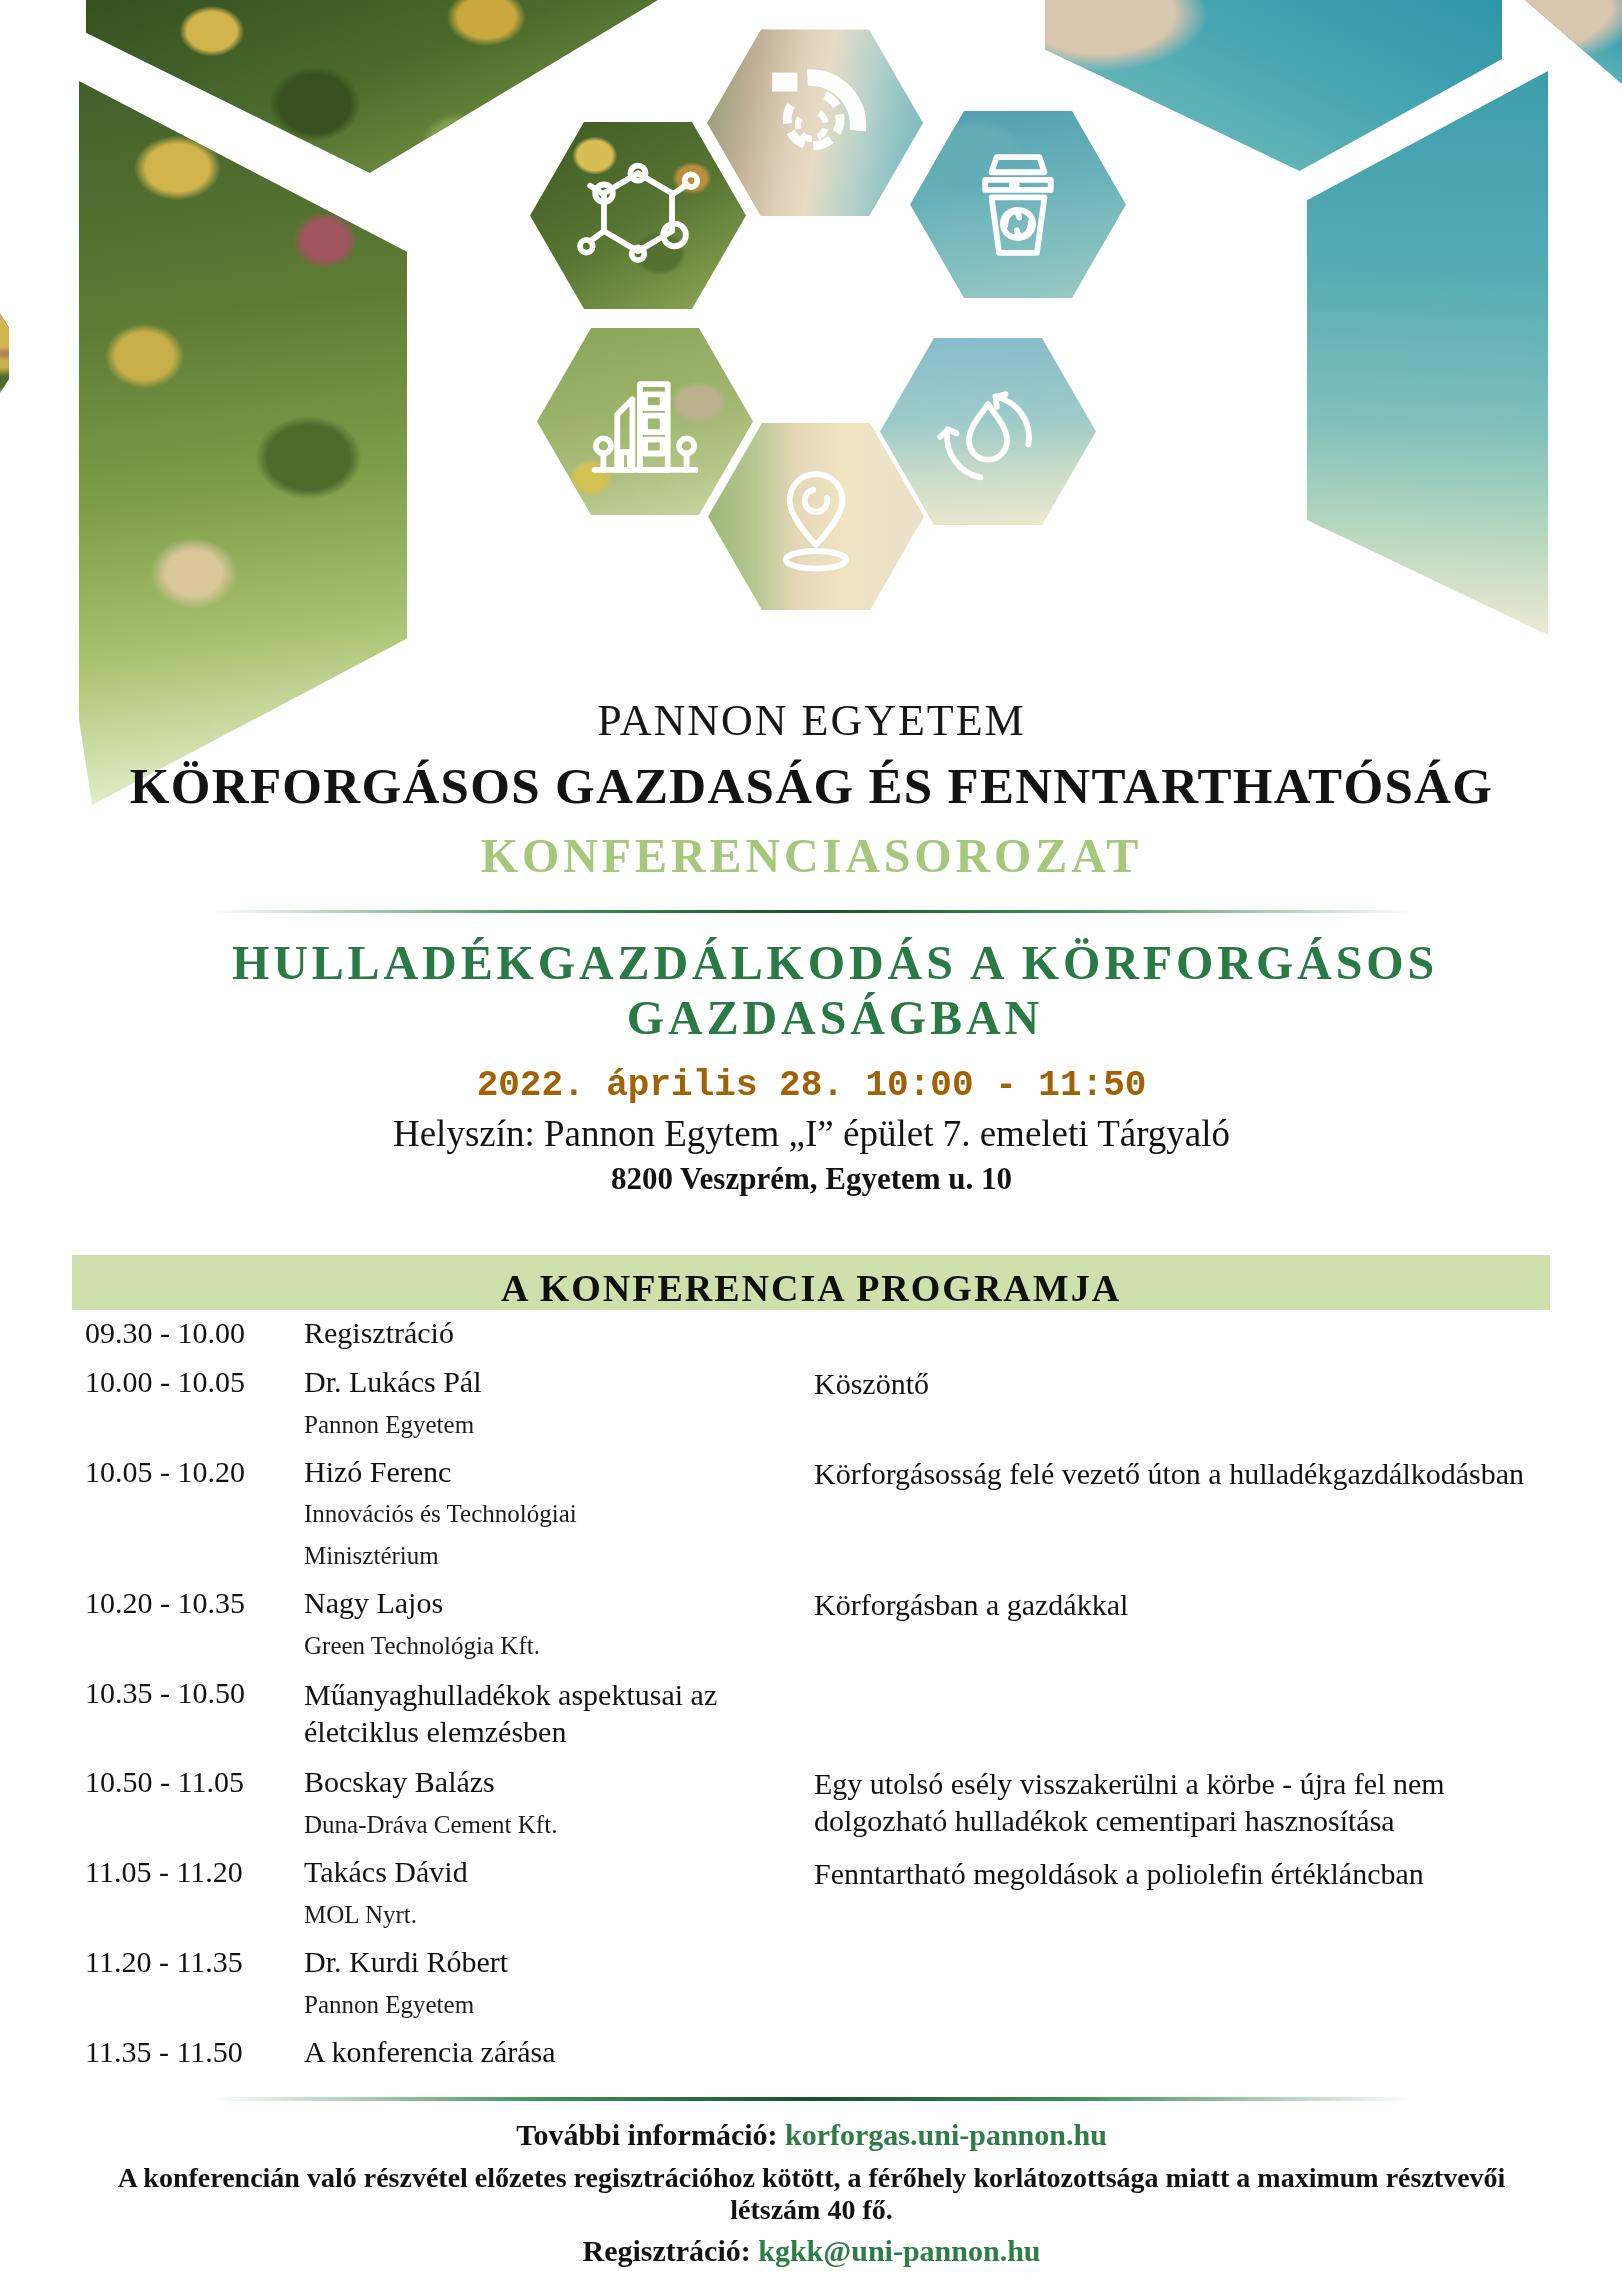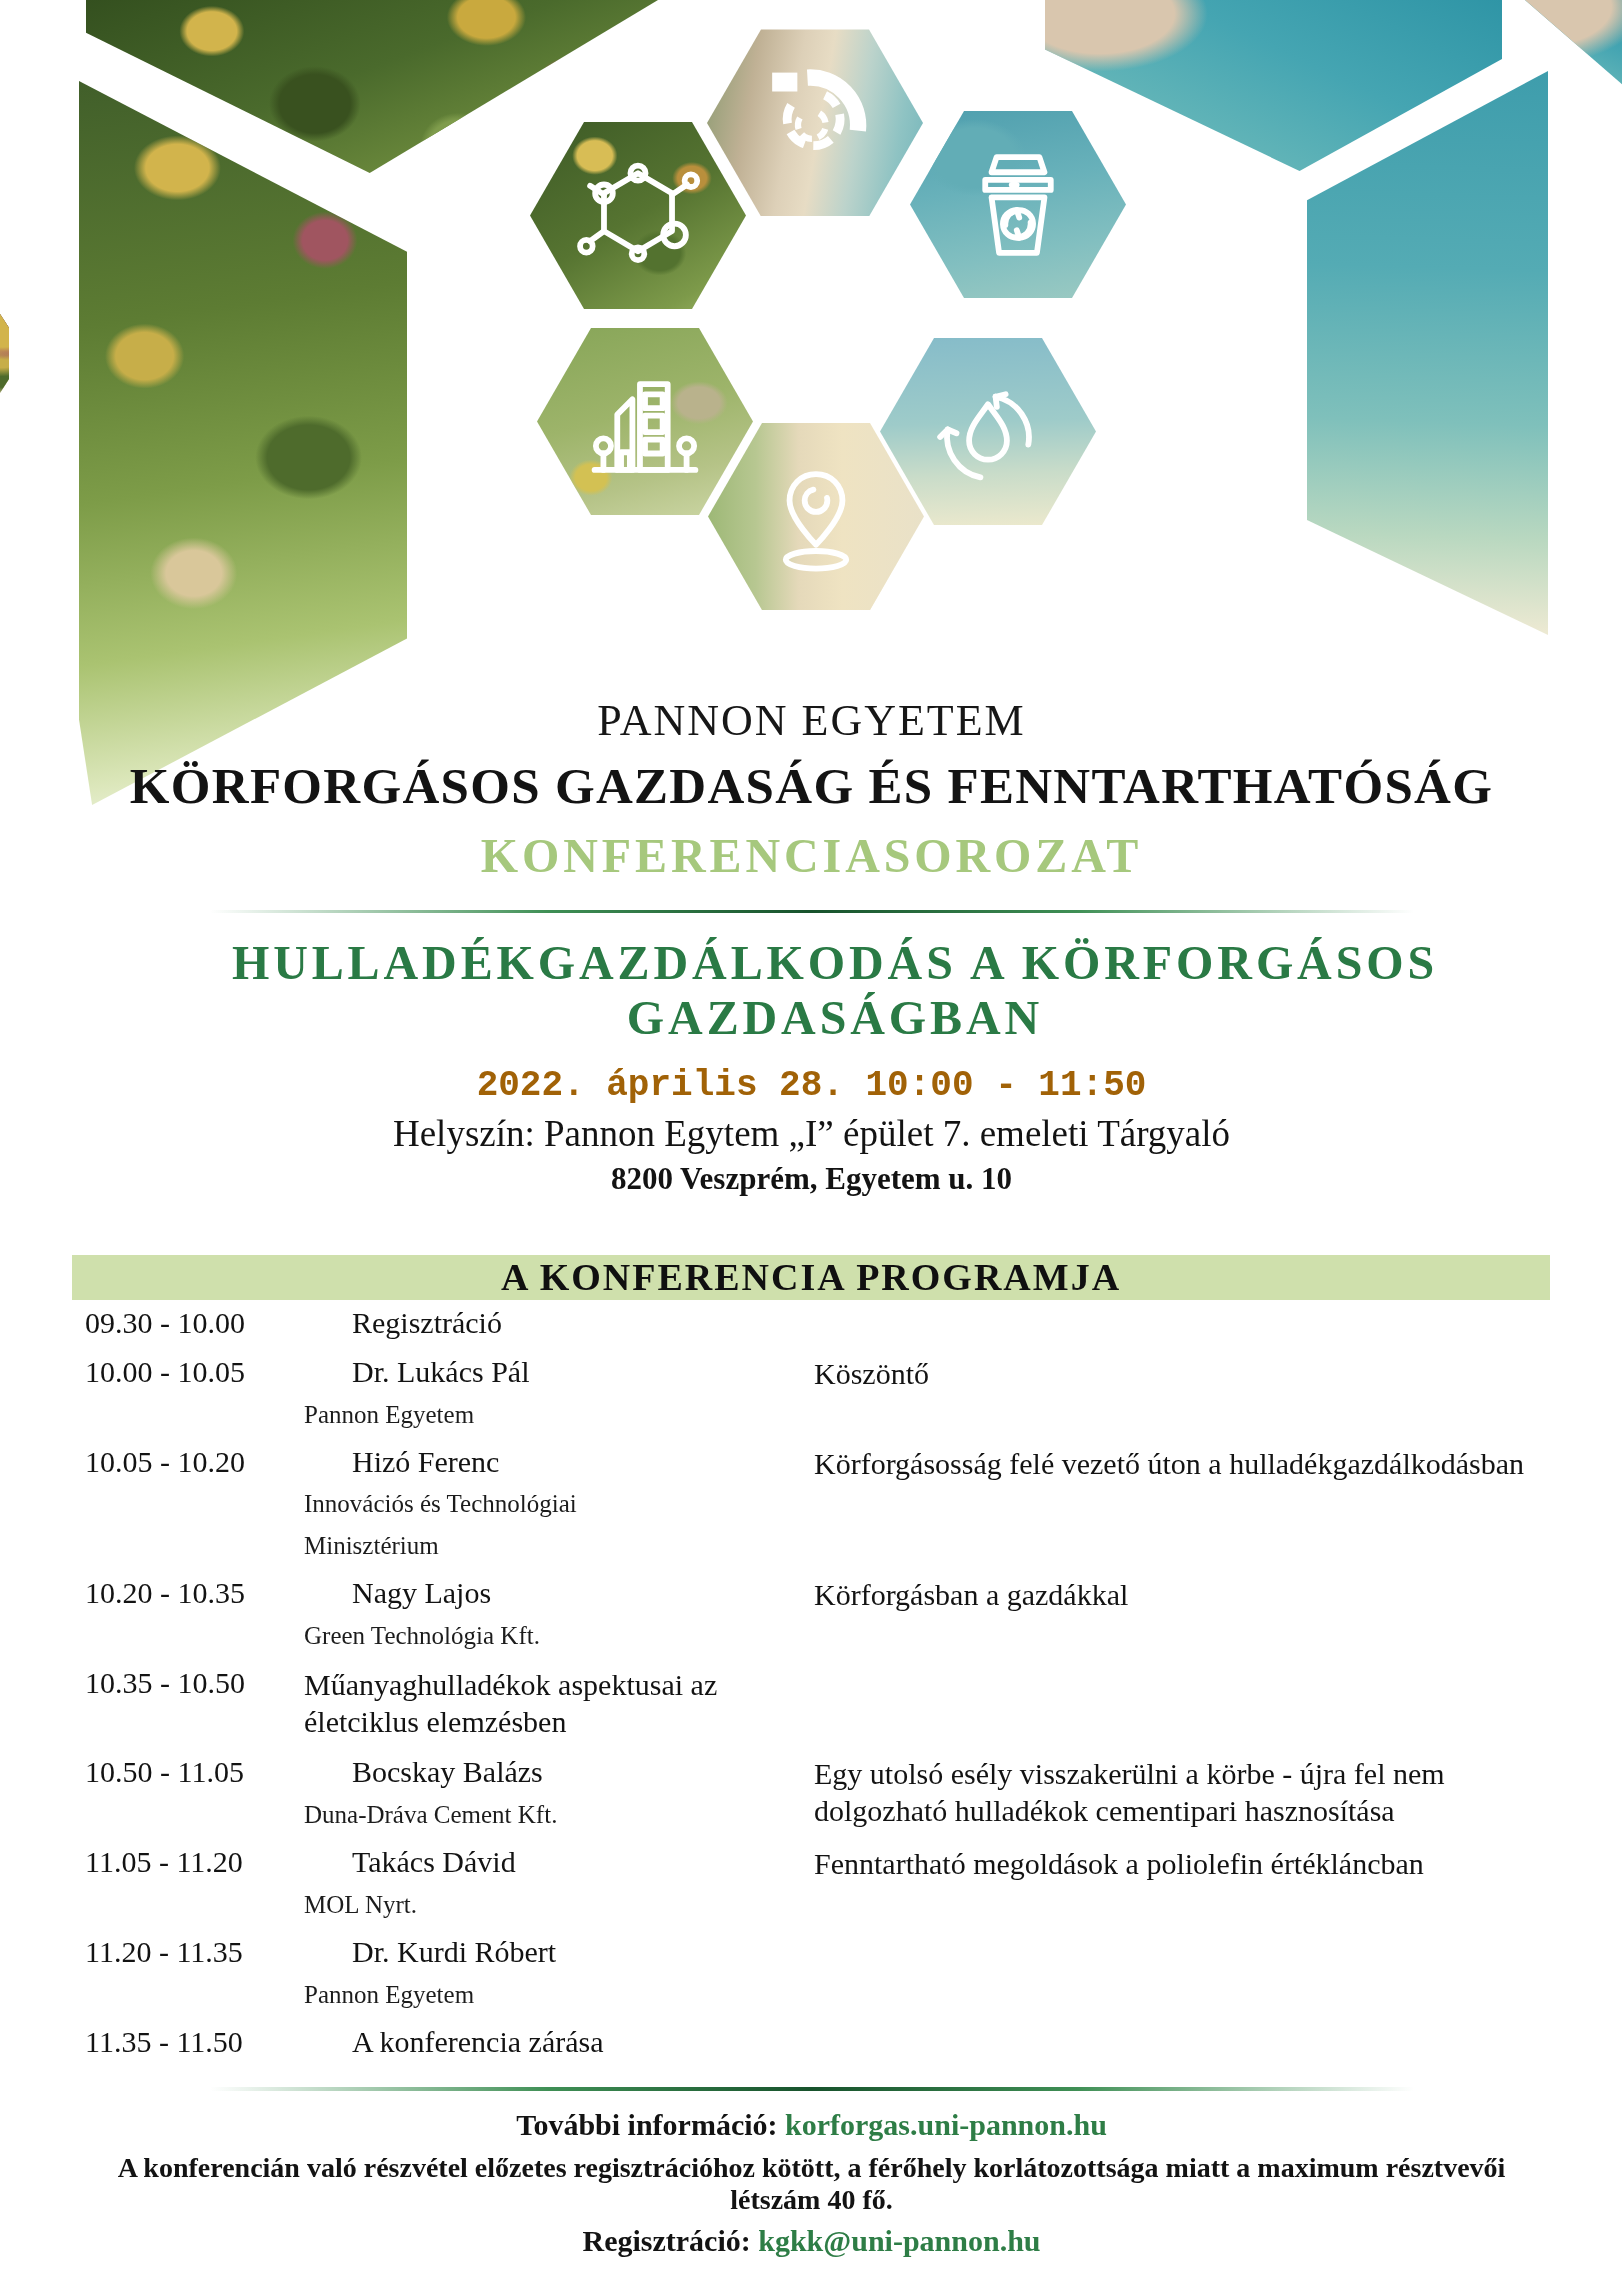--- a/index.html
+++ b/index.html
@@ -61,27 +61,27 @@
   .title-l2 { margin-top:10.5px; font-size:51px; font-weight:bold; letter-spacing:1.3px; color:#131313; }
   .title-l3 { margin-top:13px; font-size:48px; font-weight:bold; letter-spacing:3.9px; color:#a6c87d; }
   .divider { height:3.3px; width:1204px; margin:27.5px auto 0; border-radius:2px;
     background:linear-gradient(90deg, rgba(255,255,255,0) 0%, #3f8f55 28%, #17522c 50%, #3f8f55 72%, rgba(255,255,255,0) 100%); }
   .event-heading { margin-top:22px; font-size:48px; font-weight:bold; letter-spacing:3.9px; color:#2a7a45;padding-left:47px; }
   .event-date { margin-top:19.6px; font-size:36px; font-weight:bold; color:#a16207;font-family:Liberation Mono, monospace; }
   .event-loc { margin-top:6.5px; font-size:37px; color:#131313; }
   .event-addr { margin-top:5.2px; font-size:31px; font-weight:bold; color:#131313; }
 
   
-  .program-bar { margin:58px 0 0 72px; width:1478px; height:45px; background:#cfe0ac;
-    display:flex; align-items:center; justify-content:center; }
+  .program-bar { margin:58px 0 0 72px; width:1478px; height:55px; background:#cfe0ac;
+    display:flex; align-items:flex-end; justify-content:center; }
   .program-bar-label { font-size:38px; font-weight:bold; letter-spacing:2px; color:#101010; }
   .rows { margin-top:6.5px; text-align:left; }
   .prow { display:grid; grid-template-columns:219px 510px 759px; padding-left:85px; margin-bottom:15.7px; }
   .ptime { font-size:30px; line-height:33px; color:#131313; }
-  .pname { font-size:30px; line-height:33px; color:#131313;margin-left:48px; }
+  .pname { font-size:30px; line-height:33px; color:#131313; }
   .porg  { font-size:25px; line-height:29.4px; margin-top:11.8px; color:#1c1c1c; }
   .ptitle { font-size:30px; line-height:37px; color:#131313; }
 
   
   .divider.d2 { margin-top:29.4px; }
   .finfo { margin-top:17px; font-size:30px; font-weight:bold; color:#131313; }
   .green-link { color:#2e7d46; }
   .fnote { margin:10.5px auto 0; width:1479px; font-size:28px; font-weight:bold; color:#131313; }
   .freg { margin-top:7.9px; font-size:30px; font-weight:bold; color:#131313; }
 </style>

